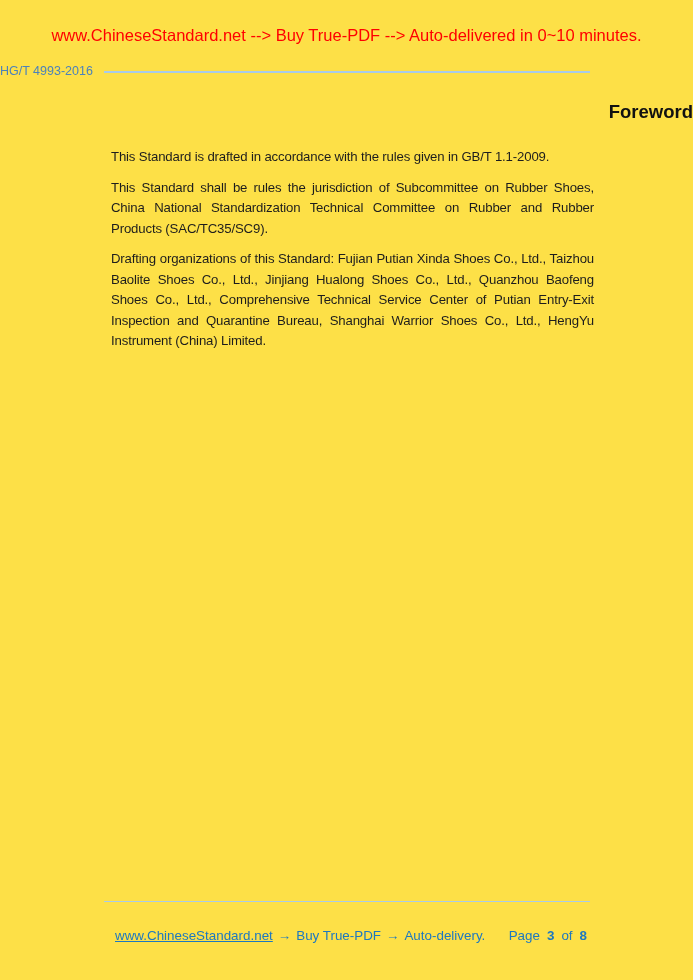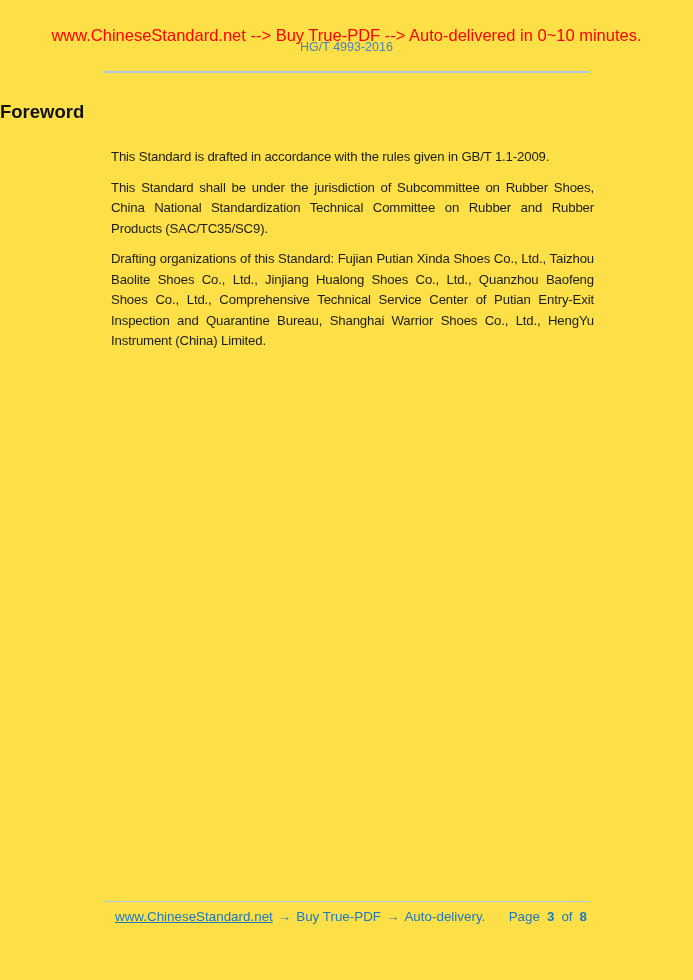--- a/index.html
+++ b/index.html
@@ -23,43 +23,43 @@
     text-align: center;
     font-size: 16.5px;
     line-height: 19px;
     color: var(--banner-red, #ff0000);
     text-decoration: none;
     cursor: pointer;
     white-space: nowrap;
   }
   .doc-number {
     position: absolute;
-    top: 40px;
+    top: 64px;
     left: 0;
     right: 0;
-    text-align: center;
+    text-align: left;
     font-size: 12.5px;
     line-height: 15px;
     color: var(--header-blue, #4b82bb);
   }
   .rule {
     position: absolute;
     left: 104px;
     width: 486px;
     height: 1.5px;
     background: var(--rule-blue, #a9cbe8);
   }
   .header-rule { top: 71px; }
   .title {
     position: absolute;
     top: 101px;
     left: 0;
     right: 0;
     margin: 0;
-    text-align: left;
+    text-align: right;
     font-size: 18.5px;
     font-weight: bold;
     color: #111111;
   }
   .content {
     position: absolute;
     top: 147px;
     left: 111px;
     width: 483px;
     font-size: 13.2px;
@@ -70,21 +70,21 @@
   }
   .content p {
     margin: 0 0 10px 0;
   }
   .footer {
     position: absolute;
     top: 901px;
     left: 104px;
     width: 486px;
     border-top: 1.5px solid var(--rule-blue, #a9cbe8);
-    padding-top: 7px;
+    padding-top: 14px;
     box-sizing: border-box;
     display: flex;
     justify-content: space-between;
     align-items: baseline;
     font-size: 13.4px;
     color: var(--footer-blue, #1d78c0);
   }
   .footer-left {
     display: flex;
     align-items: baseline;
@@ -96,41 +96,42 @@
     color: var(--footer-blue, #1d78c0);
     text-decoration: underline;
     cursor: pointer;
   }
   .footer-right {
     display: flex;
     align-items: baseline;
     gap: 7px;
     padding-right: 3px;
     white-space: nowrap;
+    margin-top: 12px;
   }
   .footer-right .num {
     font-weight: bold;
   }
 </style>
 </head>
 <body>
 
 <div class="page">
 
   <a class="banner">www.ChineseStandard.net --&gt; Buy True-PDF --&gt; Auto-delivered in 0~10 minutes.</a>
 
   <div class="doc-number">HG/T 4993-2016</div>
 
   <div class="rule header-rule"></div>
 
   <h1 class="title">Foreword</h1>
 
   <div class="content">
     <p>This Standard is drafted in accordance with the rules given in GB/T 1.1-2009.</p>
-    <p>This Standard shall be under the jurisdiction of Subcommittee on Rubber Shoes, China National Standardization Technical Committee on Rubber and Rubber Products (SAC/TC35/SC9).</p>
+    <p>This Standard shall be rules the jurisdiction of Subcommittee on Rubber Shoes, China National Standardization Technical Committee on Rubber and Rubber Products (SAC/TC35/SC9).</p>
     <p>Drafting organizations of this Standard: Fujian Putian Xinda Shoes Co., Ltd., Taizhou Baolite Shoes Co., Ltd., Jinjiang Hualong Shoes Co., Ltd., Quanzhou Baofeng Shoes Co., Ltd., Comprehensive Technical Service Center of Putian Entry-Exit Inspection and Quarantine Bureau, Shanghai Warrior Shoes Co., Ltd., HengYu Instrument (China) Limited.</p>
   </div>
 
   <div class="footer">
     <div class="footer-left">
       <a class="footer-link">www.ChineseStandard.net</a>
       <span>→</span>
       <span>Buy True-PDF</span>
       <span>→</span>
       <span>Auto-delivery.</span>

